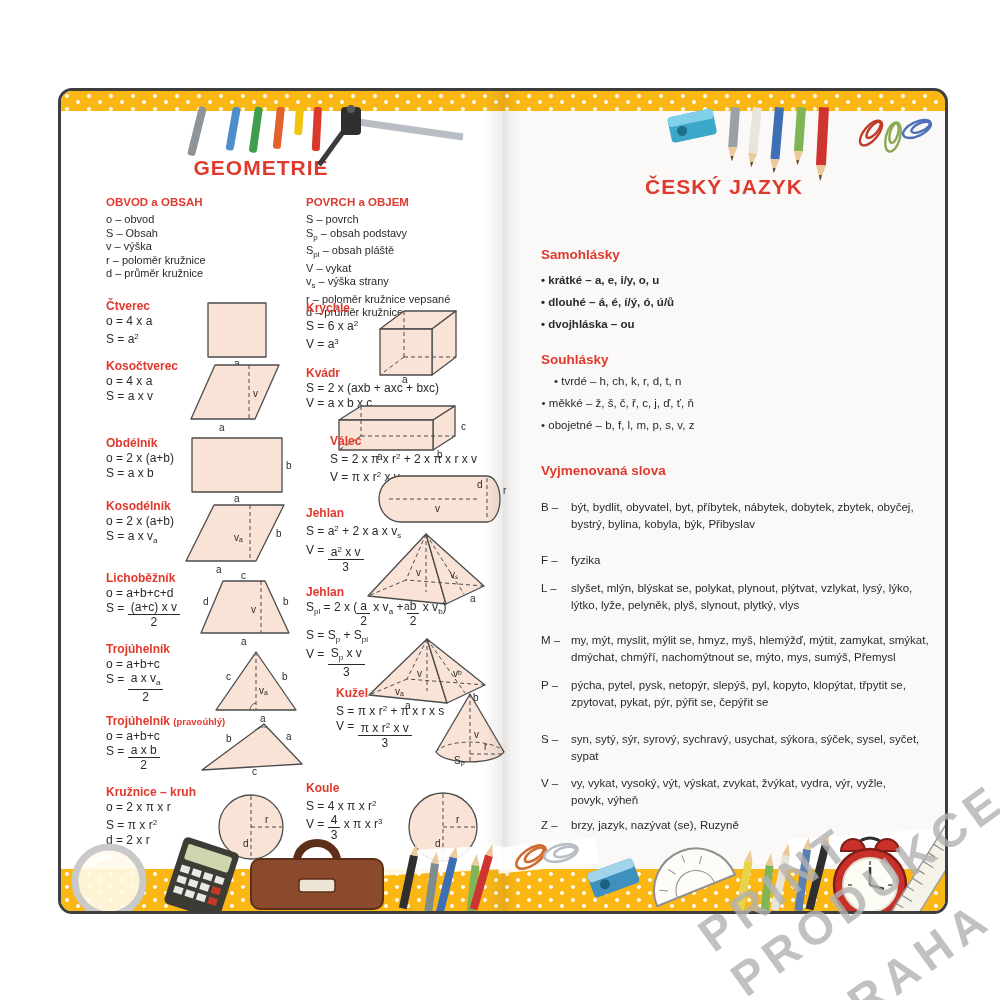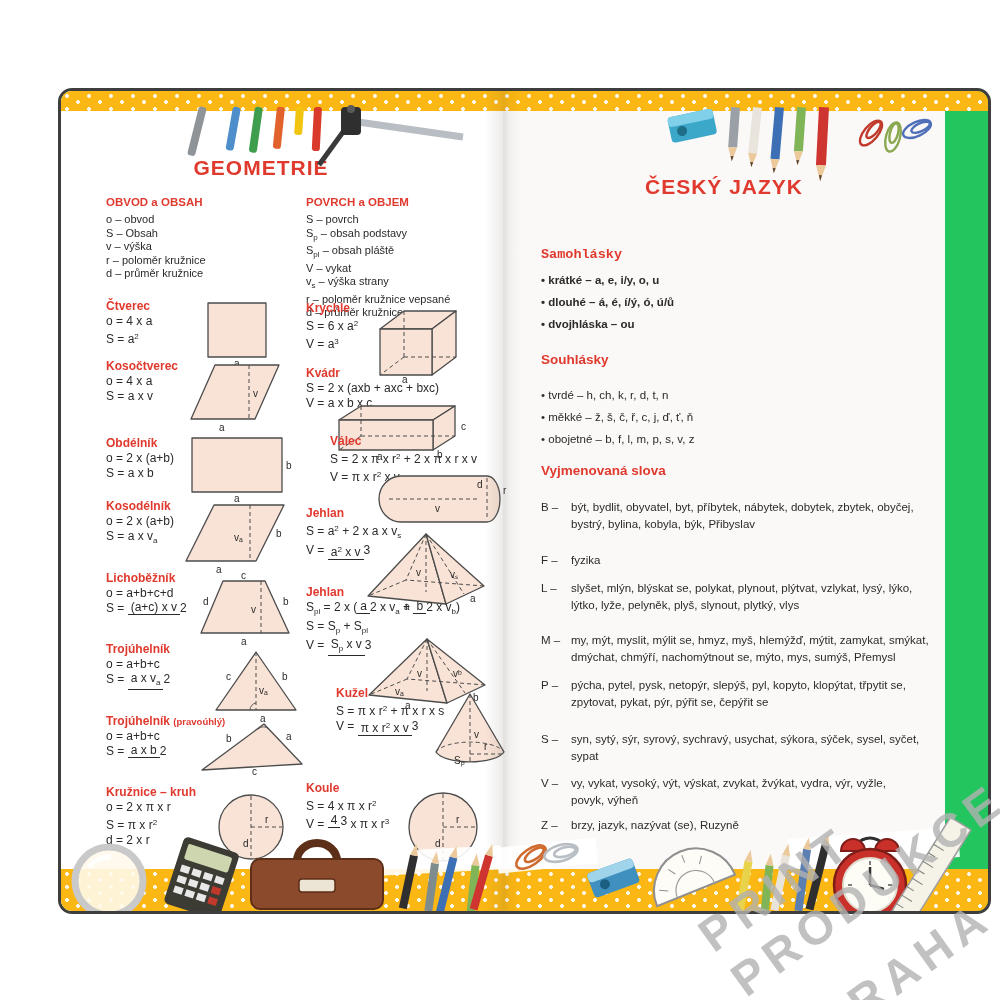--- a/index.html
+++ b/index.html
@@ -1,19 +1,19 @@
 <!DOCTYPE html>
 <html><head>
 <meta charset="utf-8">
 <style>
   html,body{margin:0;padding:0;}
   body{width:1000px;height:1000px;background:#ffffff;position:relative;overflow:hidden;
        font-family:"Liberation Sans",sans-serif;color:#2b2a29;}
   .spread{position:absolute;left:58px;top:88px;width:884px;height:820px;
-          border:3px solid #3e3e3e;border-radius:14px;background:#22c55e;overflow:hidden;padding-left:43px;}
+          border:3px solid #3e3e3e;border-radius:14px;background:#0ea5e9;overflow:hidden;}
   .page{position:absolute;top:0;height:100%;}
   .page-left{left:0;width:442px;background:#ffffff;}
   .page-right{left:442px;width:442px;background:#faf9f8;margin-top:12px;}
   .fold{position:absolute;left:424px;top:0;width:36px;height:100%;z-index:3;pointer-events:none;
         background:linear-gradient(90deg,rgba(0,0,0,0) 0%,rgba(90,80,70,0.10) 45%,rgba(90,80,70,0.14) 52%,rgba(0,0,0,0.03) 70%,rgba(0,0,0,0) 100%);}
   .strip{position:absolute;left:0;right:0;background-color:#fbb713;z-index:1;
          background-image:radial-gradient(circle at 6px 5px, rgba(255,255,255,.9) 1.7px, transparent 2.2px),
                           radial-gradient(circle at 17px 11px, rgba(255,255,255,.9) 1.7px, transparent 2.2px);
          background-size:22px 13px;}
   .strip-top{top:0;height:20px;}
@@ -22,21 +22,21 @@
   .sec-h{position:absolute;color:#e0392e;font-weight:bold;font-size:13.5px;z-index:2;}
   .legend{position:absolute;width:195px;z-index:2;}
   .legend .lg-h{color:#e0392e;font-weight:bold;font-size:11.5px;margin-bottom:5px;}
   .legend .lg-l{font-size:11px;line-height:13.5px;}
   .geo-item{position:absolute;width:205px;z-index:2;}
   .g-name{color:#e0392e;font-weight:bold;font-size:12px;margin-bottom:1px;}
   .g-note{font-weight:bold;font-size:9.5px;}
   .g-f{font-size:12px;line-height:15px;}
   sup{font-size:8px;vertical-align:4px;}
   sub{font-size:8px;vertical-align:-3px;}
-  .frac{display:inline-flex;text-align:center;vertical-align:top;line-height:13px;}
+  .frac{display:inline-flex;flex-direction:column;text-align:center;vertical-align:top;line-height:13px;}
   .frac .fnum{border-bottom:1px solid #2b2a29;padding:0 3px;}
   .frac .fden{padding-top:1px;}
   .g-svg{position:absolute;overflow:visible;}
   .shape{fill:#f8e3d6;stroke:#4c4c4c;stroke-width:1.3;stroke-linejoin:round;}
   .edge{stroke:#4c4c4c;stroke-width:1.3;fill:none;}
   .dash{stroke:#4c4c4c;stroke-width:1;fill:none;stroke-dasharray:4 3;}
   .lbl{font-size:10px;fill:#2b2a29;}
   .bullets{position:absolute;font-size:11.5px;line-height:22px;z-index:2;}
   .bullet::before{content:"• ";}
   .entry{position:absolute;padding-left:30px;font-size:11.5px;line-height:17px;width:400px;
@@ -315,29 +315,29 @@
         <line class="dash" x1="39" y1="38" x2="72" y2="38"></line>
         <text class="lbl" x="52" y="34">r</text>
         <text class="lbl" x="31" y="58">d</text>
       </svg>
     </div>
   </div>
 
   <div class="page page-right">
     <div class="pg-title" style="left:0;top:72px;width:442px;">ČESKÝ JAZYK</div>
 
-    <div class="sec-h" style="left:38px;top:144px;font-family:Liberation Mono, monospace;">Samohlásky</div>
+    <div class="sec-h" style="left:38px;top:144px;">Samohlásky</div>
     <div class="bullets" style="left:38px;top:166px;font-weight:bold;">
       <div class="bullet">krátké – a, e, i/y, o, u</div>
       <div class="bullet">dlouhé – á, é, í/ý, ó, ú/ů</div>
       <div class="bullet">dvojhláska – ou</div>
     </div>
 
     <div class="sec-h" style="left:38px;top:249px;">Souhlásky</div>
-    <div class="bullets" style="left:38px;top:281px;">
+    <div class="bullets" style="left:38px;top:267px;text-align:center;">
       <div class="bullet">tvrdé – h, ch, k, r, d, t, n</div>
       <div class="bullet">měkké – ž, š, č, ř, c, j, ď, ť, ň</div>
       <div class="bullet">obojetné – b, f, l, m, p, s, v, z</div>
     </div>
 
     <div class="sec-h" style="left:38px;top:360px;">Vyjmenovaná slova</div>
 
     <div class="entry" style="left:38px;top:396px;"><span class="letter">B –</span><span>být, bydlit, obyvatel, byt, příbytek, nábytek, dobytek, zbytek, obyčej,
 bystrý, bylina, kobyla, býk, Přibyslav</span></div>
     <div class="entry" style="left:38px;top:449px;"><span class="letter">F –</span><span>fyzika</span></div>

